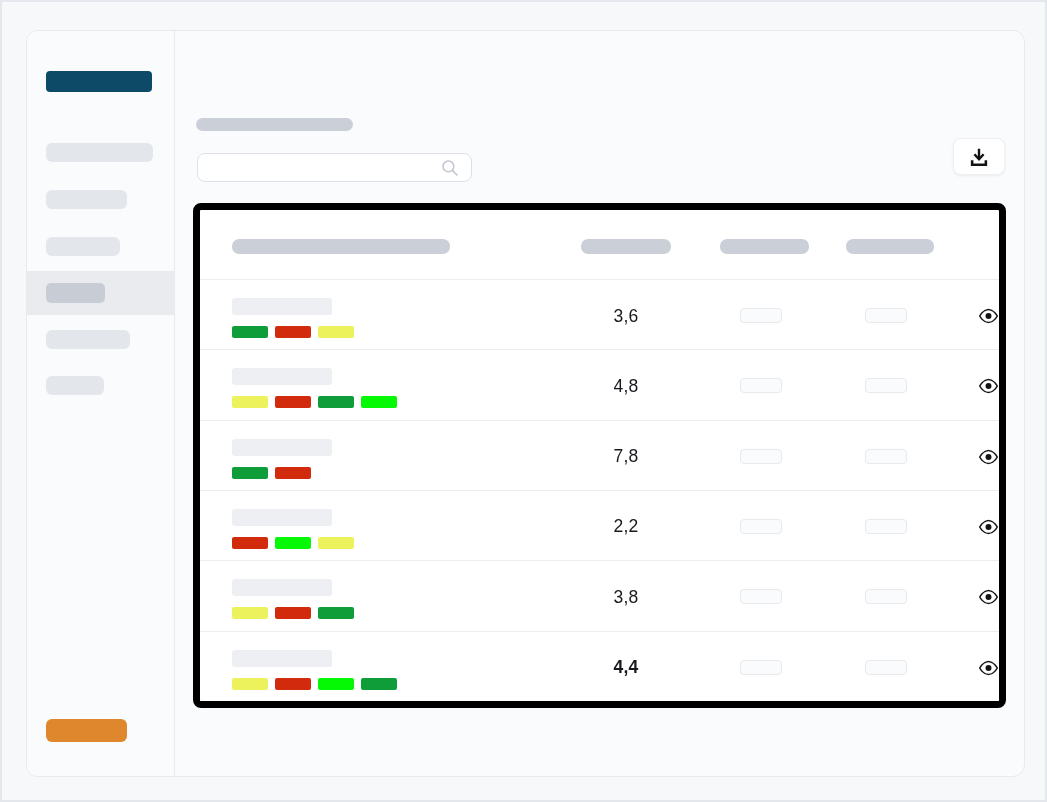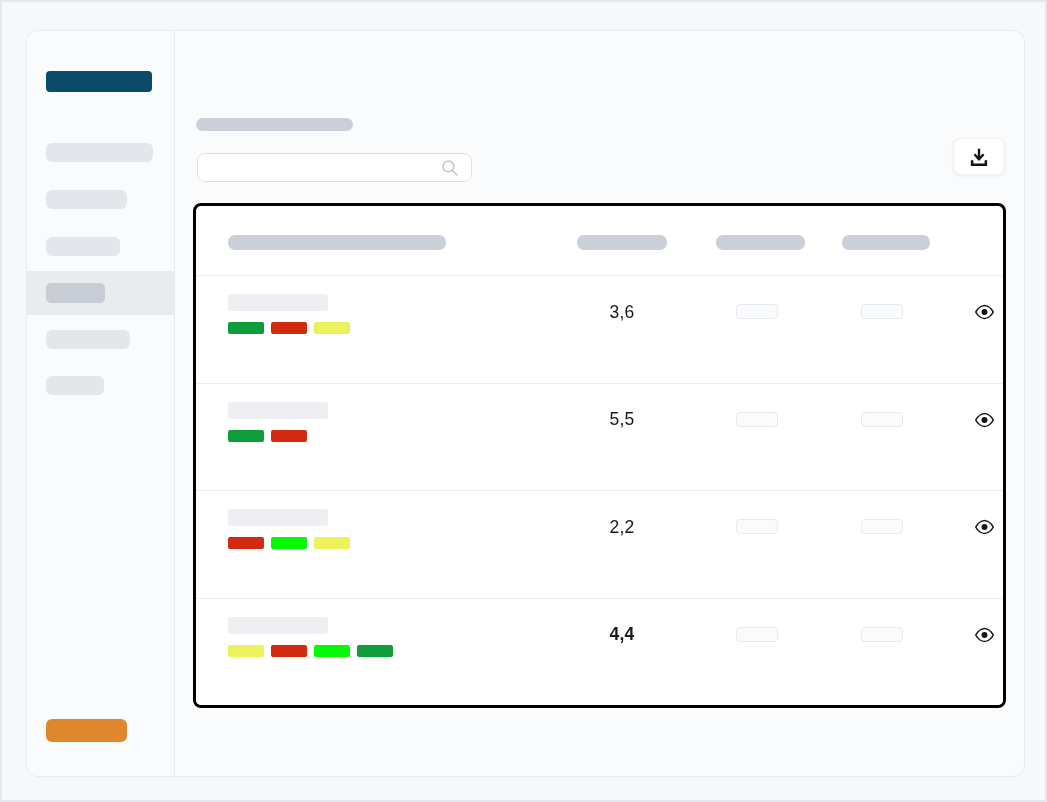--- a/index.html
+++ b/index.html
@@ -91,21 +91,21 @@
     box-shadow: 0 1px 3px rgba(30,40,60,0.07);
     display: flex; align-items: center; justify-content: center;
     cursor: pointer;
   }
 
   
   .table-card {
     position: absolute; left: 18px; top: 172px;
     width: 813px; height: 505px;
     background: #ffffff;
-    border: 3px solid #000000;
+    border: 7px solid #000000;
     border-radius: 8px;
     overflow: hidden;
     display: flex; flex-direction: column;
   }
   .table-header {
     position: relative;
     height: 70px; flex: none;
     border-bottom: 1px solid #ededf1;
   }
   .th-skel {
@@ -219,56 +219,91 @@
           <span class="cell-box box-1"></span>
           <span class="cell-box box-2"></span>
           <button class="eye-button">
             <svg width="21" height="16" viewBox="0 0 24 18">
               <path d="M12 1.5 C6 1.5 2 9 2 9 C2 9 6 16.5 12 16.5 C18 16.5 22 9 22 9 C22 9 18 1.5 12 1.5 Z" fill="none" stroke="#141414" stroke-width="1.8"></path>
               <circle cx="12" cy="9" r="3.4" fill="#141414"></circle>
             </svg>
           </button>
         </div>
 
-
-        <div class="table-row">
-          <span class="row-name-skel"></span>
-          <div class="chip-strip">
-              <span class="chip" style="background: rgb(14, 157, 57);"></span>
-              <span class="chip" style="background: rgb(210, 42, 13);"></span>
-            </div>
-          <div class="row-value">5,5</div>
-          <span class="cell-box box-1"></span>
-          <span class="cell-box box-2"></span>
-          <button class="eye-button">
-            <svg width="21" height="16" viewBox="0 0 24 18">
-              <path d="M12 1.5 C6 1.5 2 9 2 9 C2 9 6 16.5 12 16.5 C18 16.5 22 9 22 9 C22 9 18 1.5 12 1.5 Z" fill="none" stroke="#141414" stroke-width="1.8"></path>
-              <circle cx="12" cy="9" r="3.4" fill="#141414"></circle>
-            </svg>
-          </button>
-        </div>
-
-        <div class="table-row">
-          <span class="row-name-skel"></span>
-          <div class="chip-strip">
-              <span class="chip" style="background: rgb(210, 42, 13);"></span>
+        <div class="table-row">
+          <span class="row-name-skel"></span>
+          <div class="chip-strip">
+              <span class="chip" style="background: rgb(236, 242, 92);"></span>
+              <span class="chip" style="background: rgb(210, 42, 13);"></span>
+              <span class="chip" style="background: rgb(14, 157, 57);"></span>
               <span class="chip" style="background: rgb(5, 249, 5);"></span>
+            </div>
+          <div class="row-value">4,8</div>
+          <span class="cell-box box-1"></span>
+          <span class="cell-box box-2"></span>
+          <button class="eye-button">
+            <svg width="21" height="16" viewBox="0 0 24 18">
+              <path d="M12 1.5 C6 1.5 2 9 2 9 C2 9 6 16.5 12 16.5 C18 16.5 22 9 22 9 C22 9 18 1.5 12 1.5 Z" fill="none" stroke="#141414" stroke-width="1.8"></path>
+              <circle cx="12" cy="9" r="3.4" fill="#141414"></circle>
+            </svg>
+          </button>
+        </div>
+
+        <div class="table-row">
+          <span class="row-name-skel"></span>
+          <div class="chip-strip">
+              <span class="chip" style="background: rgb(14, 157, 57);"></span>
+              <span class="chip" style="background: rgb(210, 42, 13);"></span>
+            </div>
+          <div class="row-value">7,8</div>
+          <span class="cell-box box-1"></span>
+          <span class="cell-box box-2"></span>
+          <button class="eye-button">
+            <svg width="21" height="16" viewBox="0 0 24 18">
+              <path d="M12 1.5 C6 1.5 2 9 2 9 C2 9 6 16.5 12 16.5 C18 16.5 22 9 22 9 C22 9 18 1.5 12 1.5 Z" fill="none" stroke="#141414" stroke-width="1.8"></path>
+              <circle cx="12" cy="9" r="3.4" fill="#141414"></circle>
+            </svg>
+          </button>
+        </div>
+
+        <div class="table-row">
+          <span class="row-name-skel"></span>
+          <div class="chip-strip">
+              <span class="chip" style="background: rgb(210, 42, 13);"></span>
+              <span class="chip" style="background: rgb(5, 249, 5);"></span>
               <span class="chip" style="background: rgb(236, 242, 92);"></span>
             </div>
           <div class="row-value">2,2</div>
           <span class="cell-box box-1"></span>
           <span class="cell-box box-2"></span>
           <button class="eye-button">
             <svg width="21" height="16" viewBox="0 0 24 18">
               <path d="M12 1.5 C6 1.5 2 9 2 9 C2 9 6 16.5 12 16.5 C18 16.5 22 9 22 9 C22 9 18 1.5 12 1.5 Z" fill="none" stroke="#141414" stroke-width="1.8"></path>
               <circle cx="12" cy="9" r="3.4" fill="#141414"></circle>
             </svg>
           </button>
         </div>
 
+        <div class="table-row">
+          <span class="row-name-skel"></span>
+          <div class="chip-strip">
+              <span class="chip" style="background: rgb(236, 242, 92);"></span>
+              <span class="chip" style="background: rgb(210, 42, 13);"></span>
+              <span class="chip" style="background: rgb(14, 157, 57);"></span>
+            </div>
+          <div class="row-value">3,8</div>
+          <span class="cell-box box-1"></span>
+          <span class="cell-box box-2"></span>
+          <button class="eye-button">
+            <svg width="21" height="16" viewBox="0 0 24 18">
+              <path d="M12 1.5 C6 1.5 2 9 2 9 C2 9 6 16.5 12 16.5 C18 16.5 22 9 22 9 C22 9 18 1.5 12 1.5 Z" fill="none" stroke="#141414" stroke-width="1.8"></path>
+              <circle cx="12" cy="9" r="3.4" fill="#141414"></circle>
+            </svg>
+          </button>
+        </div>
 
         <div class="table-row">
           <span class="row-name-skel"></span>
           <div class="chip-strip">
               <span class="chip" style="background: rgb(236, 242, 92);"></span>
               <span class="chip" style="background: rgb(210, 42, 13);"></span>
               <span class="chip" style="background: rgb(5, 249, 5);"></span>
               <span class="chip" style="background: rgb(14, 157, 57);"></span>
             </div>
           <div class="row-value">4,4</div>

